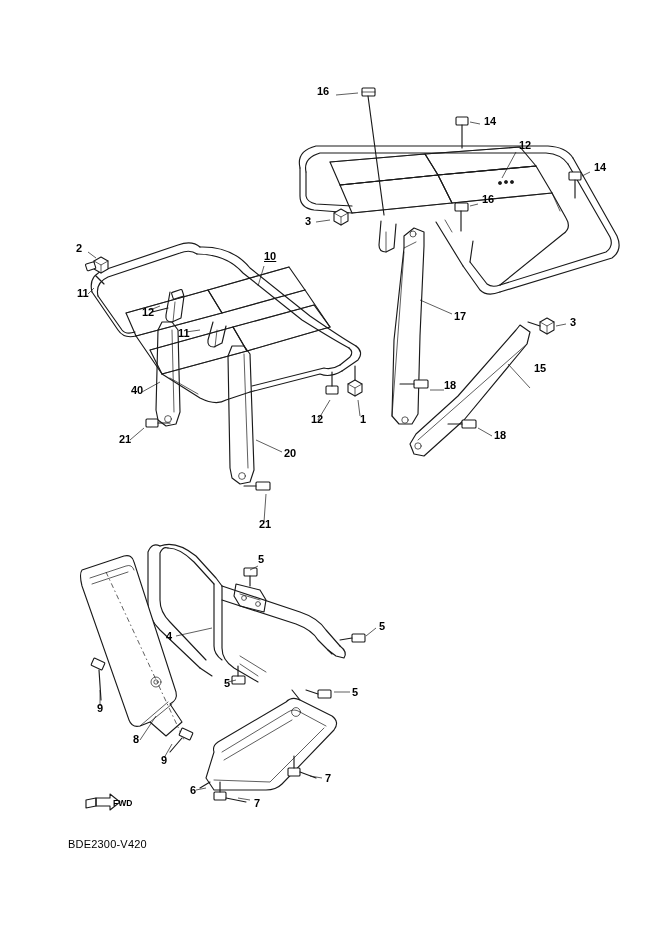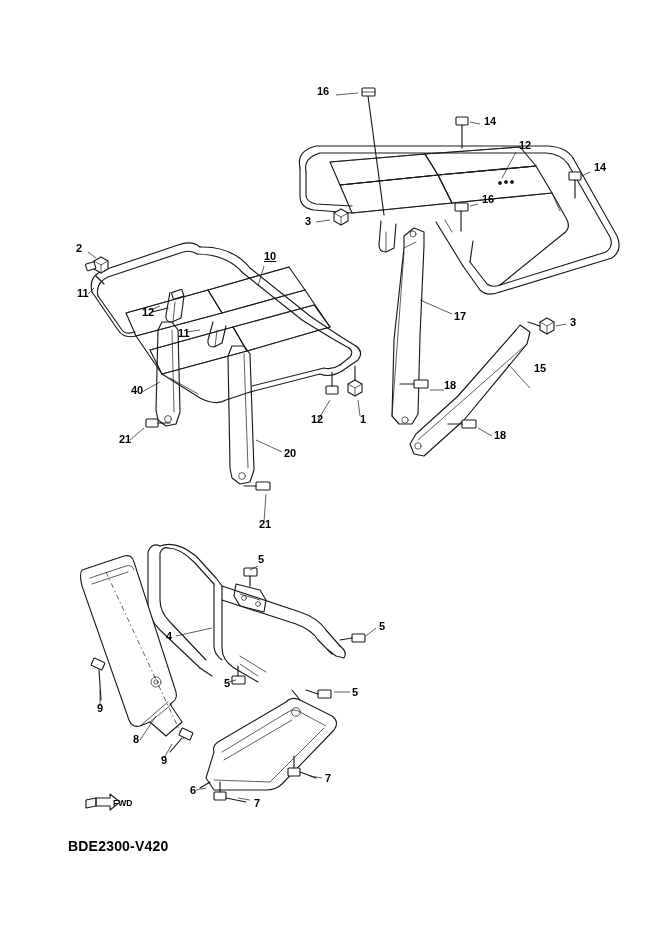--- a/index.html
+++ b/index.html
@@ -33,22 +33,22 @@
     font-family: "Liberation Sans", sans-serif;
     font-size: 11px;
     font-weight: bold;
     color: #000000;
     line-height: 11px;
     white-space: nowrap;
   }
   .partcode {
     position: absolute;
     font-family: "Liberation Sans", sans-serif;
-    font-size: 14px;
-    font-weight: bold;
+    font-size: 11px;
+    font-weight: normal;
     color: #000000;
     letter-spacing: 0.2px;
     white-space: nowrap;
   }
   .fwd-label {
     position: absolute;
     font-family: "Liberation Sans", sans-serif;
     font-size: 8.5px;
     font-weight: bold;
     color: #000000;

